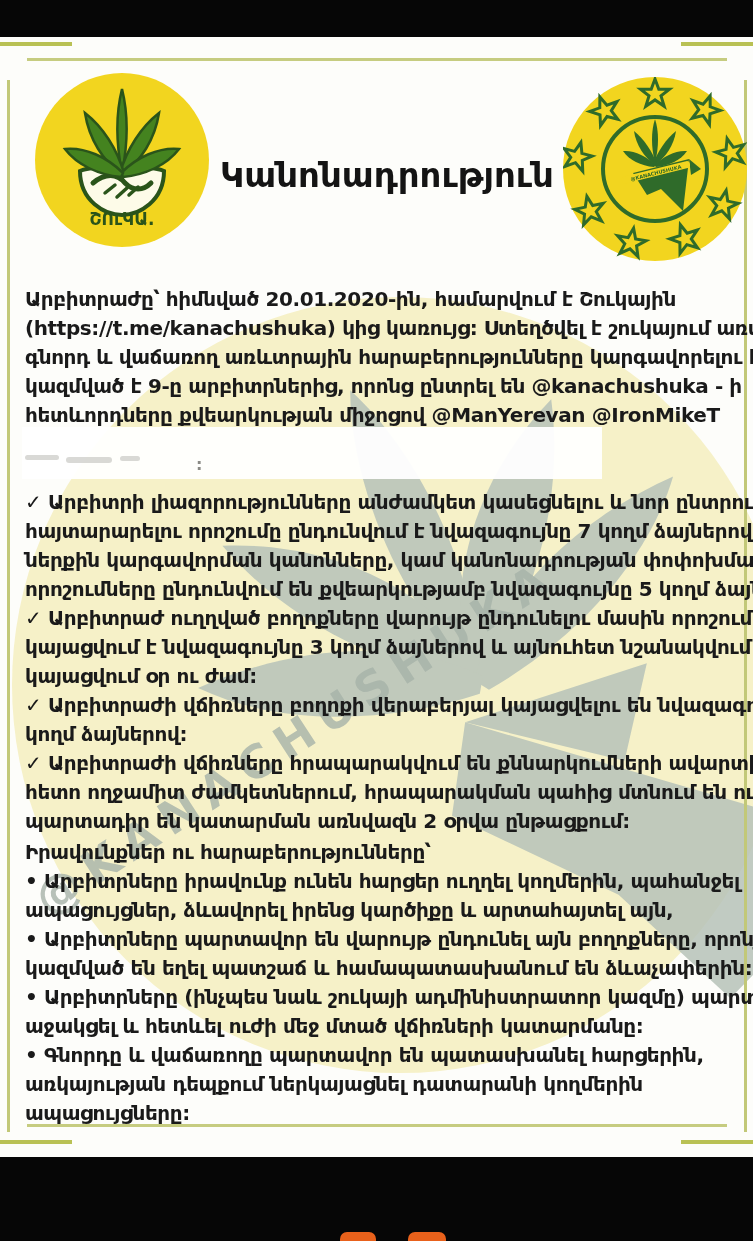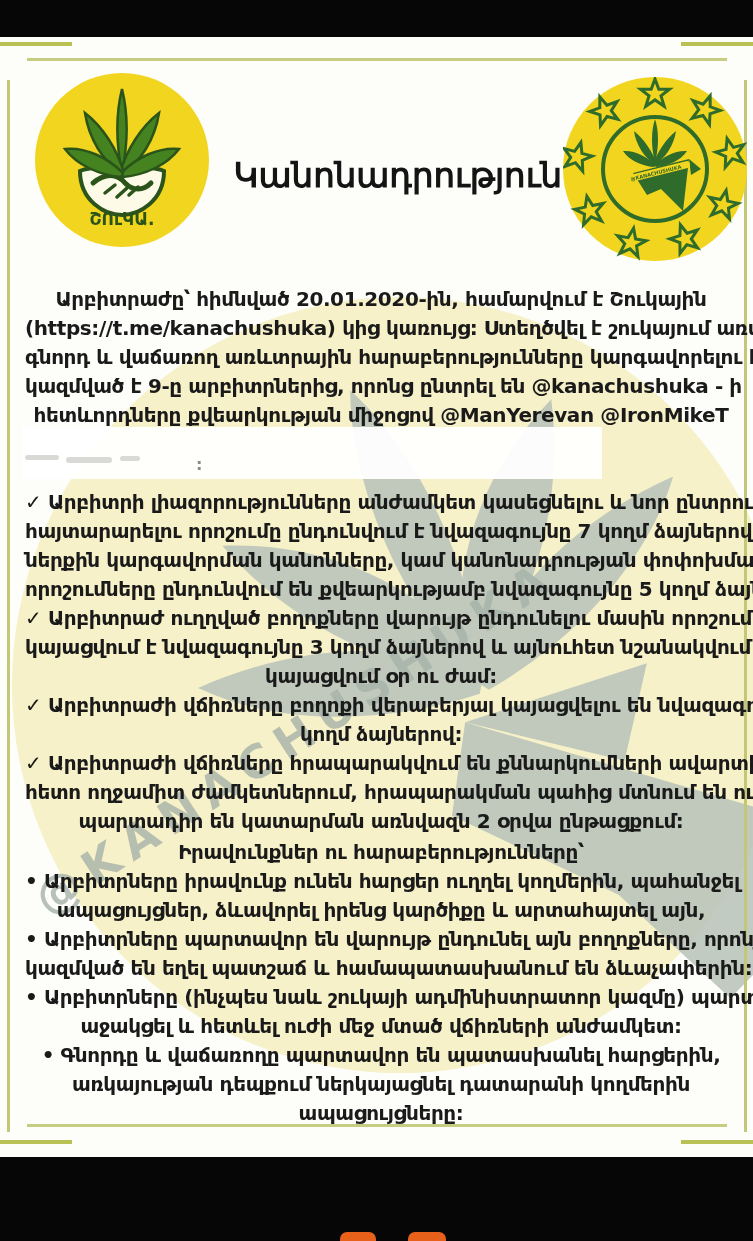--- a/index.html
+++ b/index.html
@@ -8,26 +8,26 @@
   .page{position:absolute;left:0;top:37px;width:753px;height:1120px;background:#fdfdfa;overflow:hidden;}
   
   .hline{position:absolute;background:#c6cc80;}
   .accent{position:absolute;background:#b9c154;}
   .vline{position:absolute;background:#c2c878;}
   
   .wm{position:absolute;left:0;top:0;width:753px;height:1120px;pointer-events:none;}
   
   .logo-left{position:absolute;left:35px;top:36px;width:175px;height:175px;}
   .logo-right{position:absolute;left:563px;top:40px;width:184px;height:184px;}
-  .title{position:absolute;left:212px;top:118px;width:350px;text-align:right;
-         font-size:34px;font-weight:800;color:#141414;letter-spacing:0px;font-family:Liberation Serif, serif;}
+  .title{position:absolute;left:212px;top:118px;width:350px;text-align:center;
+         font-size:34px;font-weight:800;color:#141414;letter-spacing:0px;}
   
   .para{position:absolute;left:25px;width:712px;color:#1a1a1a;font-size:20px;
         font-weight:700;line-height:29px;letter-spacing:-0.4px;}
-  .para .tl{white-space:nowrap;text-align:center;}
+  .para .tl{white-space:nowrap;}
   .p-intro{top:248px;}
   .p-rules{top:451px;}
   .p-rights{top:801px;}
   
   .redaction{position:absolute;left:22px;top:390px;width:580px;height:52px;background:rgba(255,255,255,0.95);}
   .smudge{position:absolute;background:#c9c9c4;border-radius:3px;opacity:.7;}
   .redact-colon{position:absolute;left:196px;top:418px;color:#8a8a85;font-size:16px;font-weight:700;}
   
   .bottom-bar{position:absolute;left:0;top:1157px;width:753px;height:84px;background:#060606;}
   .orange-tab{position:absolute;background:#e8611b;border-radius:7px 7px 0 0;}
@@ -143,21 +143,21 @@
         <div class="tl">հետո ողջամիտ ժամկետներում, հրապարակման պահից մտնում են ուժի մեջ և</div>
         <div class="tl">պարտադիր են կատարման առնվազն 2 օրվա ընթացքում:</div>
       </div>
     <div class="para p-rights">
         <div class="tl">Իրավունքներ ու հարաբերությունները՝</div>
         <div class="tl">• Արբիտրները իրավունք ունեն հարցեր ուղղել կողմերին, պահանջել</div>
         <div class="tl">ապացույցներ, ձևավորել իրենց կարծիքը և արտահայտել այն,</div>
         <div class="tl">• Արբիտրները պարտավոր են վարույթ ընդունել այն բողոքները, որոնք</div>
         <div class="tl">կազմված են եղել պատշաճ և համապատասխանում են ձևաչափերին:</div>
         <div class="tl">• Արբիտրները (ինչպես նաև շուկայի ադմինիստրատոր կազմը) պարտավոր են</div>
-        <div class="tl">աջակցել և հետևել  ուժի մեջ մտած վճիռների անժամկետ:</div>
+        <div class="tl">աջակցել և հետևել  ուժի մեջ մտած վճիռների կատարմանը:</div>
         <div class="tl">• Գնորդը և վաճառողը  պարտավոր են պատասխանել հարցերին,</div>
         <div class="tl">առկայության դեպքում ներկայացնել դատարանի կողմերին</div>
         <div class="tl">ապացույցները:</div>
       </div>
 
   </div>
 
   <div class="bottom-bar">
     <div class="orange-tab" style="left:340px;top:75px;width:36px;height:9px;"></div>
     <div class="orange-tab" style="left:408px;top:75px;width:38px;height:9px;"></div>

